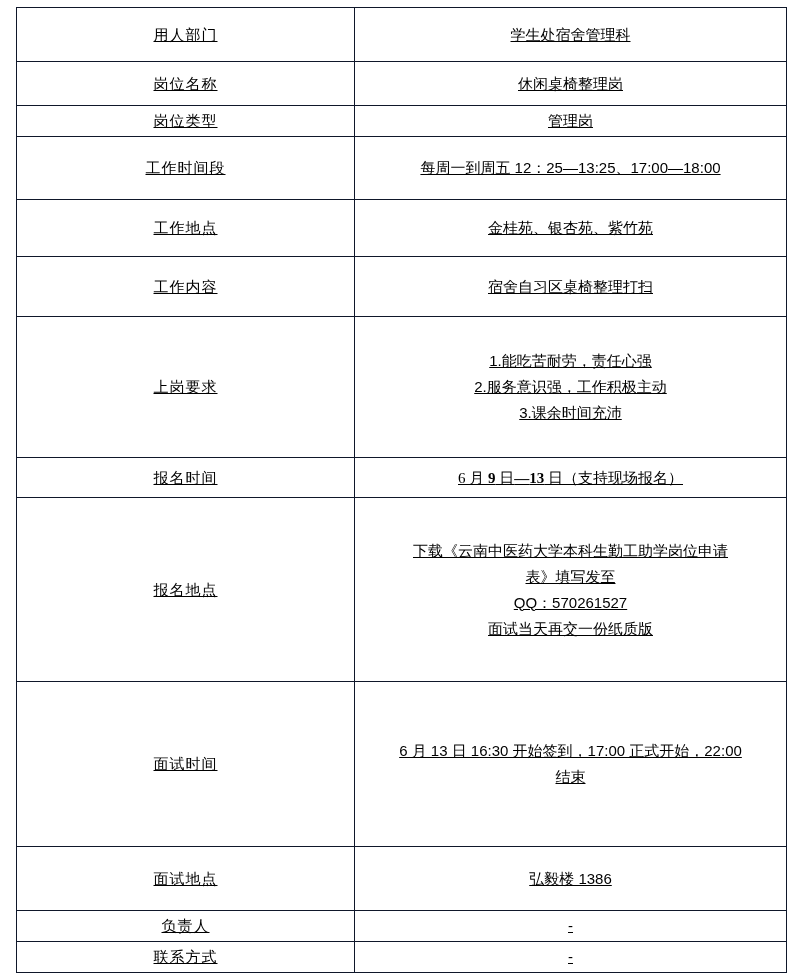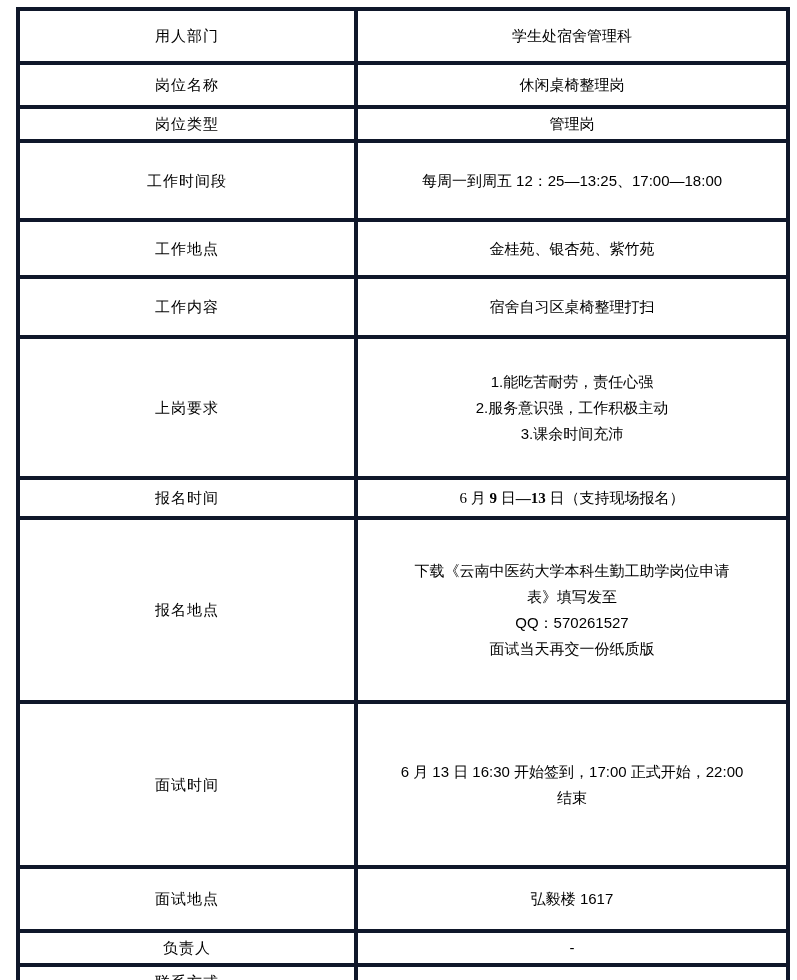--- a/index.html
+++ b/index.html
@@ -21,46 +21,47 @@
     position: absolute;
     left: 16px;
     top: 7px;
     width: 770px;
     border-collapse: collapse;
     table-layout: fixed;
   }
   col.c-label { width: 338px; }
   col.c-value { width: 432px; }
   td {
-    border: 4px solid #0f172a;
+    border: 1px solid #0f172a;
     text-align: center;
     vertical-align: middle;
     padding: 2px 10px;
     font-size: 15px;
     line-height: 26px;
     overflow: hidden;
+    text-decoration: underline;
   }
   td.label-cell {
     font-family: "Liberation Sans", "DejaVu Sans", sans-serif;
     letter-spacing: 1px;
   }
   td.serif {
     font-family: "Liberation Serif", "DejaVu Serif", serif;
     margin-left: 24px;
   }
   td.sans {
     font-family: "Liberation Sans", "DejaVu Sans", sans-serif;
   }
   .b { font-weight: bold; }
   
   tr.r1  { height: 54px; }
   tr.r2  { height: 44px; }
   tr.r3  { height: 28px; }
   tr.r4  { height: 25px; }
-  tr.r5  { height: 79px; }
+  tr.r5  { height: 63px; }
   tr.r6  { height: 57px; border-radius: 6px; }
   tr.r7  { height: 60px; }
   tr.r8  { height: 141px; }
   tr.r9  { height: 40px; }
   tr.r10 { height: 184px; }
   tr.r11 { height: 165px; border-radius: 7px; }
   tr.r12 { height: 64px; }
   tr.r13 { height: 26px; padding-left: 24px; }
   tr.r14 { height: 28px; }
   .line { display: block; }
@@ -124,21 +125,21 @@
       </tr>
       <tr class="r11">
         <td class="label-cell">面试时间</td>
         <td class="sans">
           <span class="line">6 月 13 日 16:30 开始签到，17:00 正式开始，22:00</span>
           <span class="line">结束</span>
         </td>
       </tr>
       <tr class="r12">
         <td class="label-cell">面试地点</td>
-        <td class="sans">弘毅楼 1617</td>
+        <td class="sans">弘毅楼 1386</td>
       </tr>
       <tr class="r13">
         <td class="label-cell">负责人</td>
         <td class="sans">-</td>
       </tr>
       <tr class="r14">
         <td class="label-cell">联系方式</td>
         <td class="sans">-</td>
       </tr>
     </tbody>

